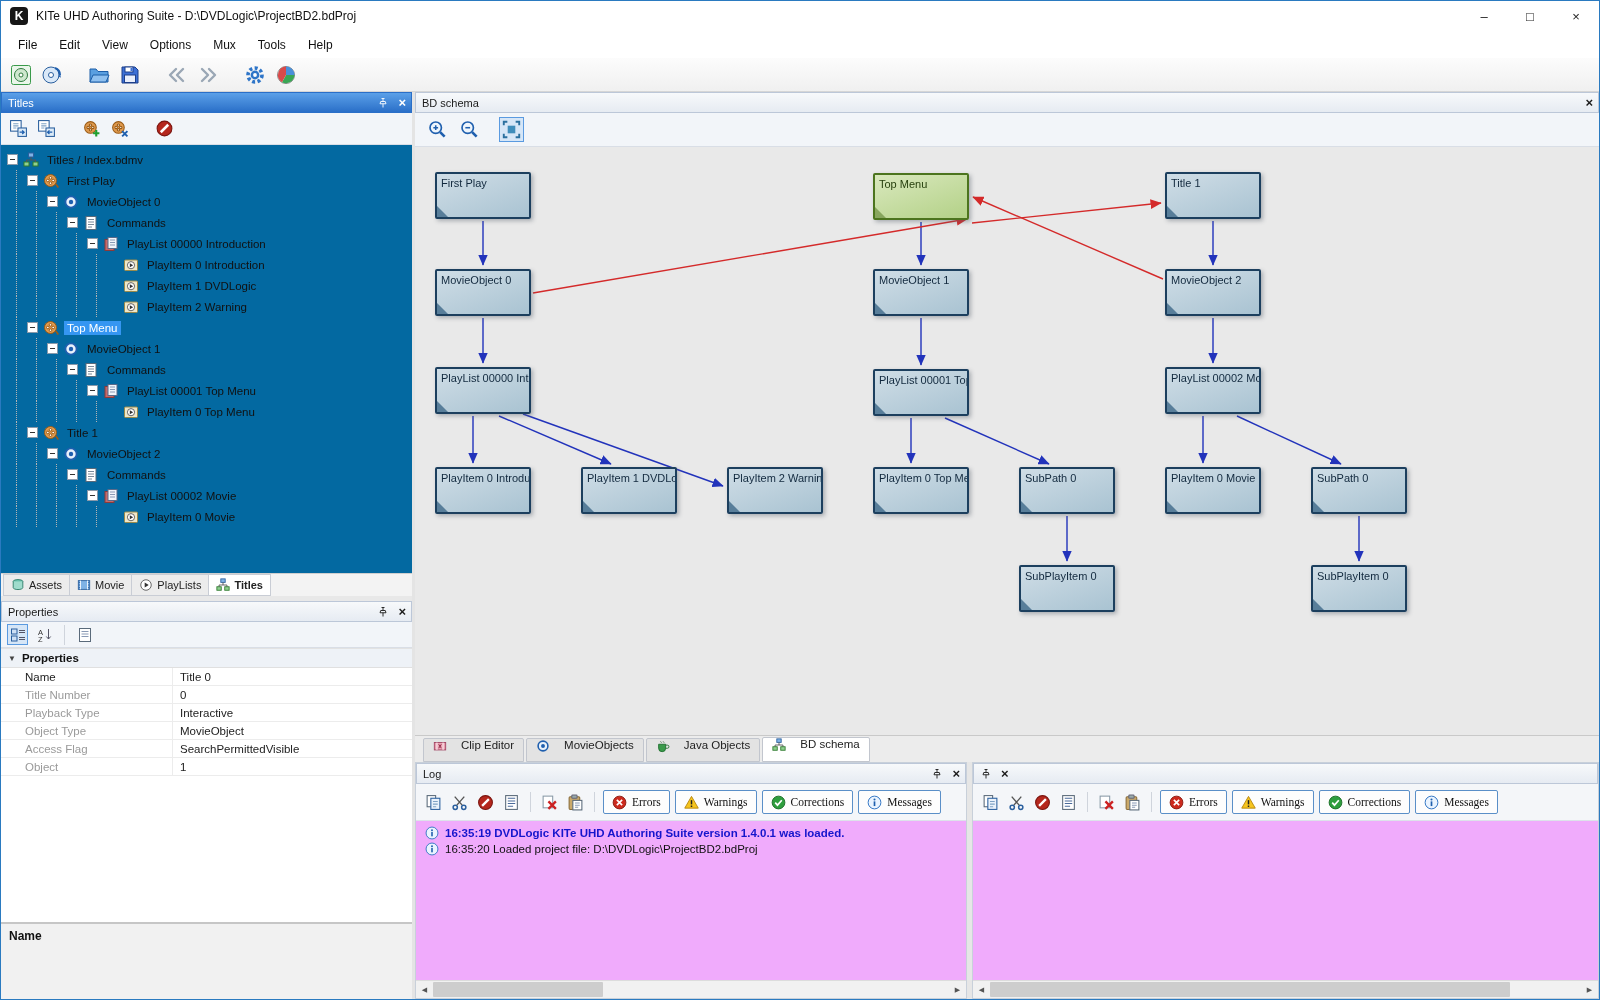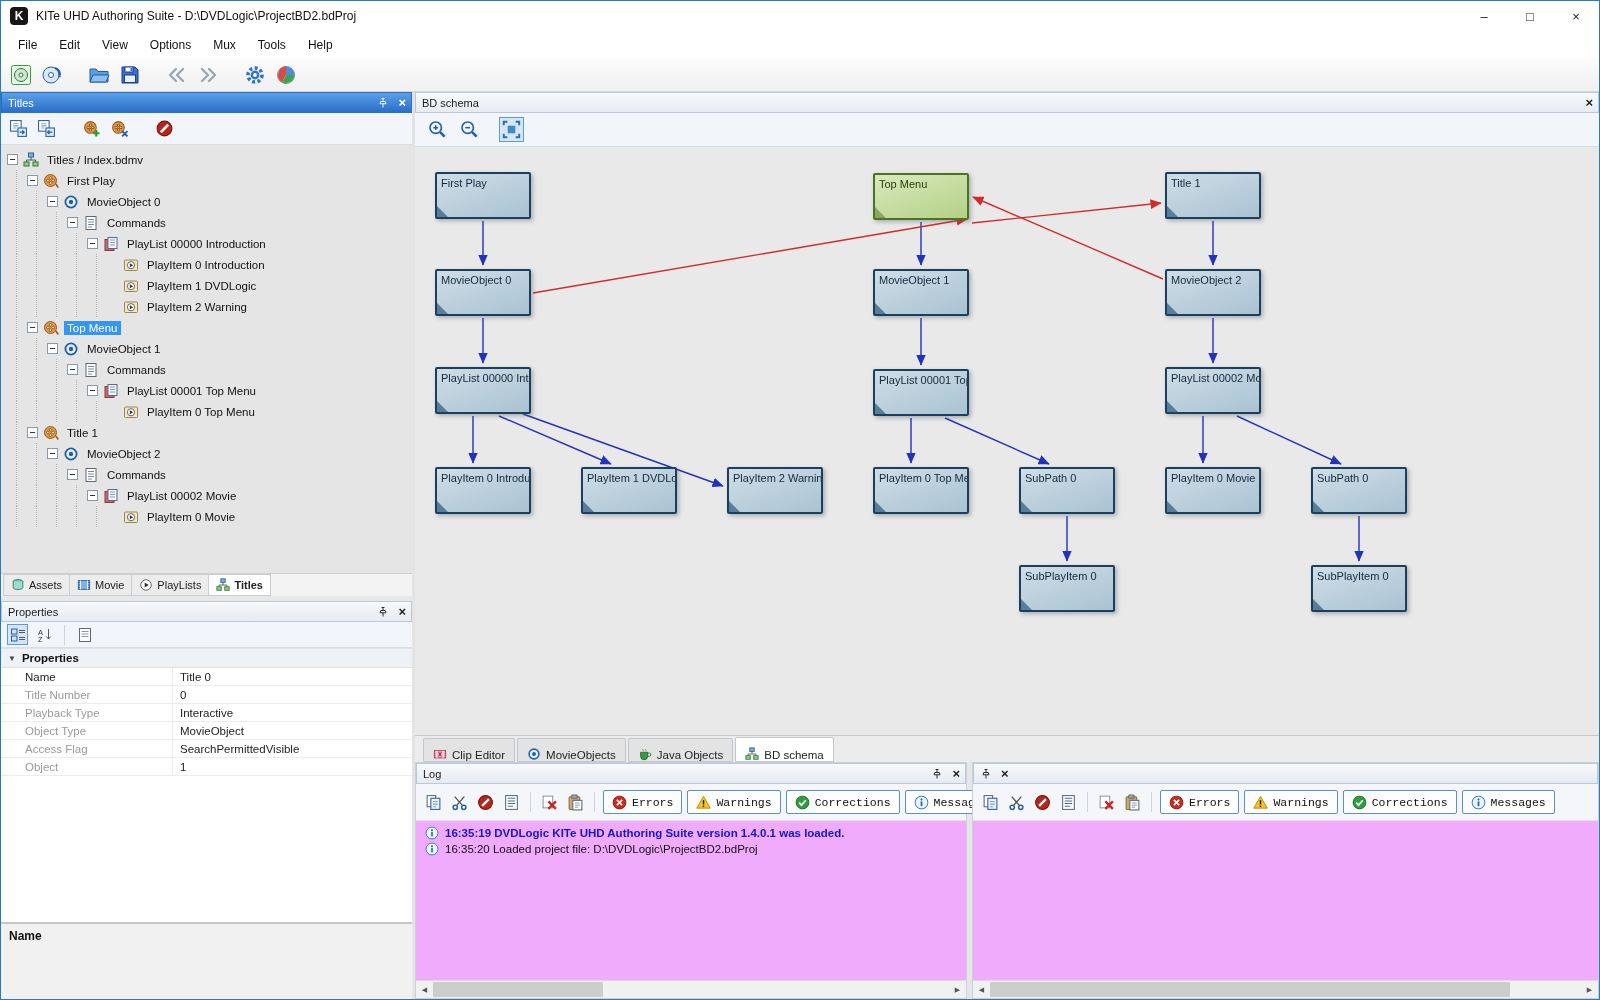--- a/index.html
+++ b/index.html
@@ -33,21 +33,21 @@
   .ph-title{flex:1;white-space:nowrap;}
   .ph-icons{display:flex;align-items:center;gap:9px;}
   .ph-pin{display:flex;}
   .ph-pin svg{width:12px;height:12px;}
   .ph-close{font-size:13px;font-weight:bold;line-height:1;}
 
   
   .titles-toolbar{height:31px;flex:0 0 auto;background:#f2f5f9;border-bottom:1px solid #d9dee6;display:flex;align-items:center;padding-left:7px;gap:8px;}
   .titles-toolbar .tb-icon{width:20px;height:20px;}
   .titles-toolbar .tb-icon svg{width:19px;height:19px;}
-  .tree{height:424px;flex:0 0 auto;background:#e5e5e5;overflow:hidden;padding-top:4px;font-size:11.5px;}
+  .tree{height:424px;flex:0 0 auto;background:#0369a1;overflow:hidden;padding-top:4px;font-size:11.5px;}
   .tree-row{height:21px;display:flex;align-items:center;padding-left:6px;white-space:nowrap;}
   .guide{width:20px;align-self:stretch;position:relative;flex:0 0 auto;}
   .guide::before{content:'';position:absolute;left:9px;top:0;bottom:0;border-left:1px dotted #b4b4b4;}
   .expander{width:11px;height:11px;border:1px solid #8899aa;background:#fff;position:relative;flex:0 0 auto;margin-right:5px;box-sizing:border-box;}
   .expander::after{content:'';position:absolute;left:2px;right:2px;top:4px;height:1px;background:#333;}
   .exp-spacer{width:16px;flex:0 0 auto;}
   .t-icon{width:16px;height:16px;margin-right:5px;flex:0 0 auto;display:flex;}
   .t-icon svg{width:16px;height:16px;}
   .t-label{padding:1px 3px;color:#111;}
   .t-label.selected{background:#3596f2;color:#fff;}
@@ -83,33 +83,33 @@
   .canvas{flex:1;position:relative;background:#e9e9e9;overflow:hidden;min-height:0;}
   #edges-svg{position:absolute;left:0;top:0;width:1186px;height:593px;}
   .node{position:absolute;width:96px;height:47px;background:linear-gradient(160deg,#cfdde6,#a9c3d2);border:2px solid #1c3f5e;border-radius:2px;box-shadow:2px 2px 4px rgba(90,100,110,.45);box-sizing:border-box;overflow:hidden;}
   .node.menu{background:linear-gradient(160deg,#d9e8bd,#b3d187);border-color:#4c741e;}
   .node-label{display:block;font-size:11px;color:#12293e;padding:3px 2px 0 4px;white-space:nowrap;overflow:hidden;}
   .node.menu .node-label{color:#27400e;}
   .node-fold{position:absolute;left:0;bottom:0;width:0;height:0;border-bottom:11px solid #47708e;border-right:11px solid transparent;opacity:.85;}
   .node.menu .node-fold{border-bottom-color:#7c9c52;}
 
   .doc-tabs{height:26px;flex:0 0 auto;background:#ececec;border-top:1px solid #c9c9c9;display:flex;align-items:stretch;padding-left:8px;font-size:11.5px;color:#222;}
-  .dtab{display:flex;align-items:flex-end;gap:5px;padding:0 9px;border:1px solid #c2c6ce;background:#e3e3e3;box-sizing:border-box;margin-right:2px;border-radius:2px 2px 0 0;margin-top:2px;}
+  .dtab{display:flex;align-items:flex-start;gap:14px;padding:0 9px;border:1px solid #c2c6ce;background:#e3e3e3;box-sizing:border-box;margin-right:2px;border-radius:2px 2px 0 0;margin-top:2px;}
   .dtab.sel{background:#fff;margin-top:1px;}
   .dtab .tab-ic svg{width:14px;height:14px;}
 
   
   .bottom-row{height:237px;flex:0 0 auto;display:flex;background:#e6e6e6;}
   .log-panel{width:552px;flex:0 0 auto;display:flex;flex-direction:column;background:#fff;border:1px solid #c8d0da;box-sizing:border-box;}
   .splitter-v{width:5px;flex:0 0 auto;}
   .comp-panel{flex:1;display:flex;flex-direction:column;background:#fff;border:1px solid #c8d0da;box-sizing:border-box;min-width:0;}
   .msg-toolbar{height:36px;flex:0 0 auto;display:flex;align-items:center;gap:5px;padding:0 7px;background:#f4f6f9;border-bottom:1px solid #dde2ea;}
   .msg-toolbar .tb-icon{width:21px;height:21px;}
   .msg-toolbar .tb-icon svg{width:17px;height:17px;}
-  .filter-btn{display:flex;align-items:center;gap:5px;border:1px solid #5a8fc8;background:#fdfdfd;height:24px;padding:0 8px;font-size:11.5px;color:#111;border-radius:2px;font-family:Liberation Mono, monospace;}
+  .filter-btn{display:flex;align-items:center;gap:5px;border:1px solid #5a8fc8;background:#fdfdfd;height:24px;padding:0 8px;font-size:11.5px;color:#111;border-radius:2px;font-family:Liberation Serif, serif;}
   .fb-ic{display:flex;}
   .fb-ic svg{width:15px;height:15px;}
   .msg-content{flex:1;background:#f0abfc;overflow:hidden;padding-top:4px;min-height:0;}
   .log-row{display:flex;align-items:center;gap:6px;padding:1px 9px;font-size:11.5px;color:#111;white-space:nowrap;}
   .log-row.em{color:#1515cc;font-weight:bold;}
   .log-ic{display:flex;flex:0 0 auto;}
   .log-ic svg{width:14px;height:14px;}
   .hscroll{height:17px;flex:0 0 auto;background:#f1f1f1;border-top:1px solid #dcdcdc;display:flex;align-items:stretch;}
   .sb-btn{width:17px;display:flex;align-items:center;justify-content:center;font-size:7px;color:#555;flex:0 0 auto;}
   .sb-track{flex:1;position:relative;}

